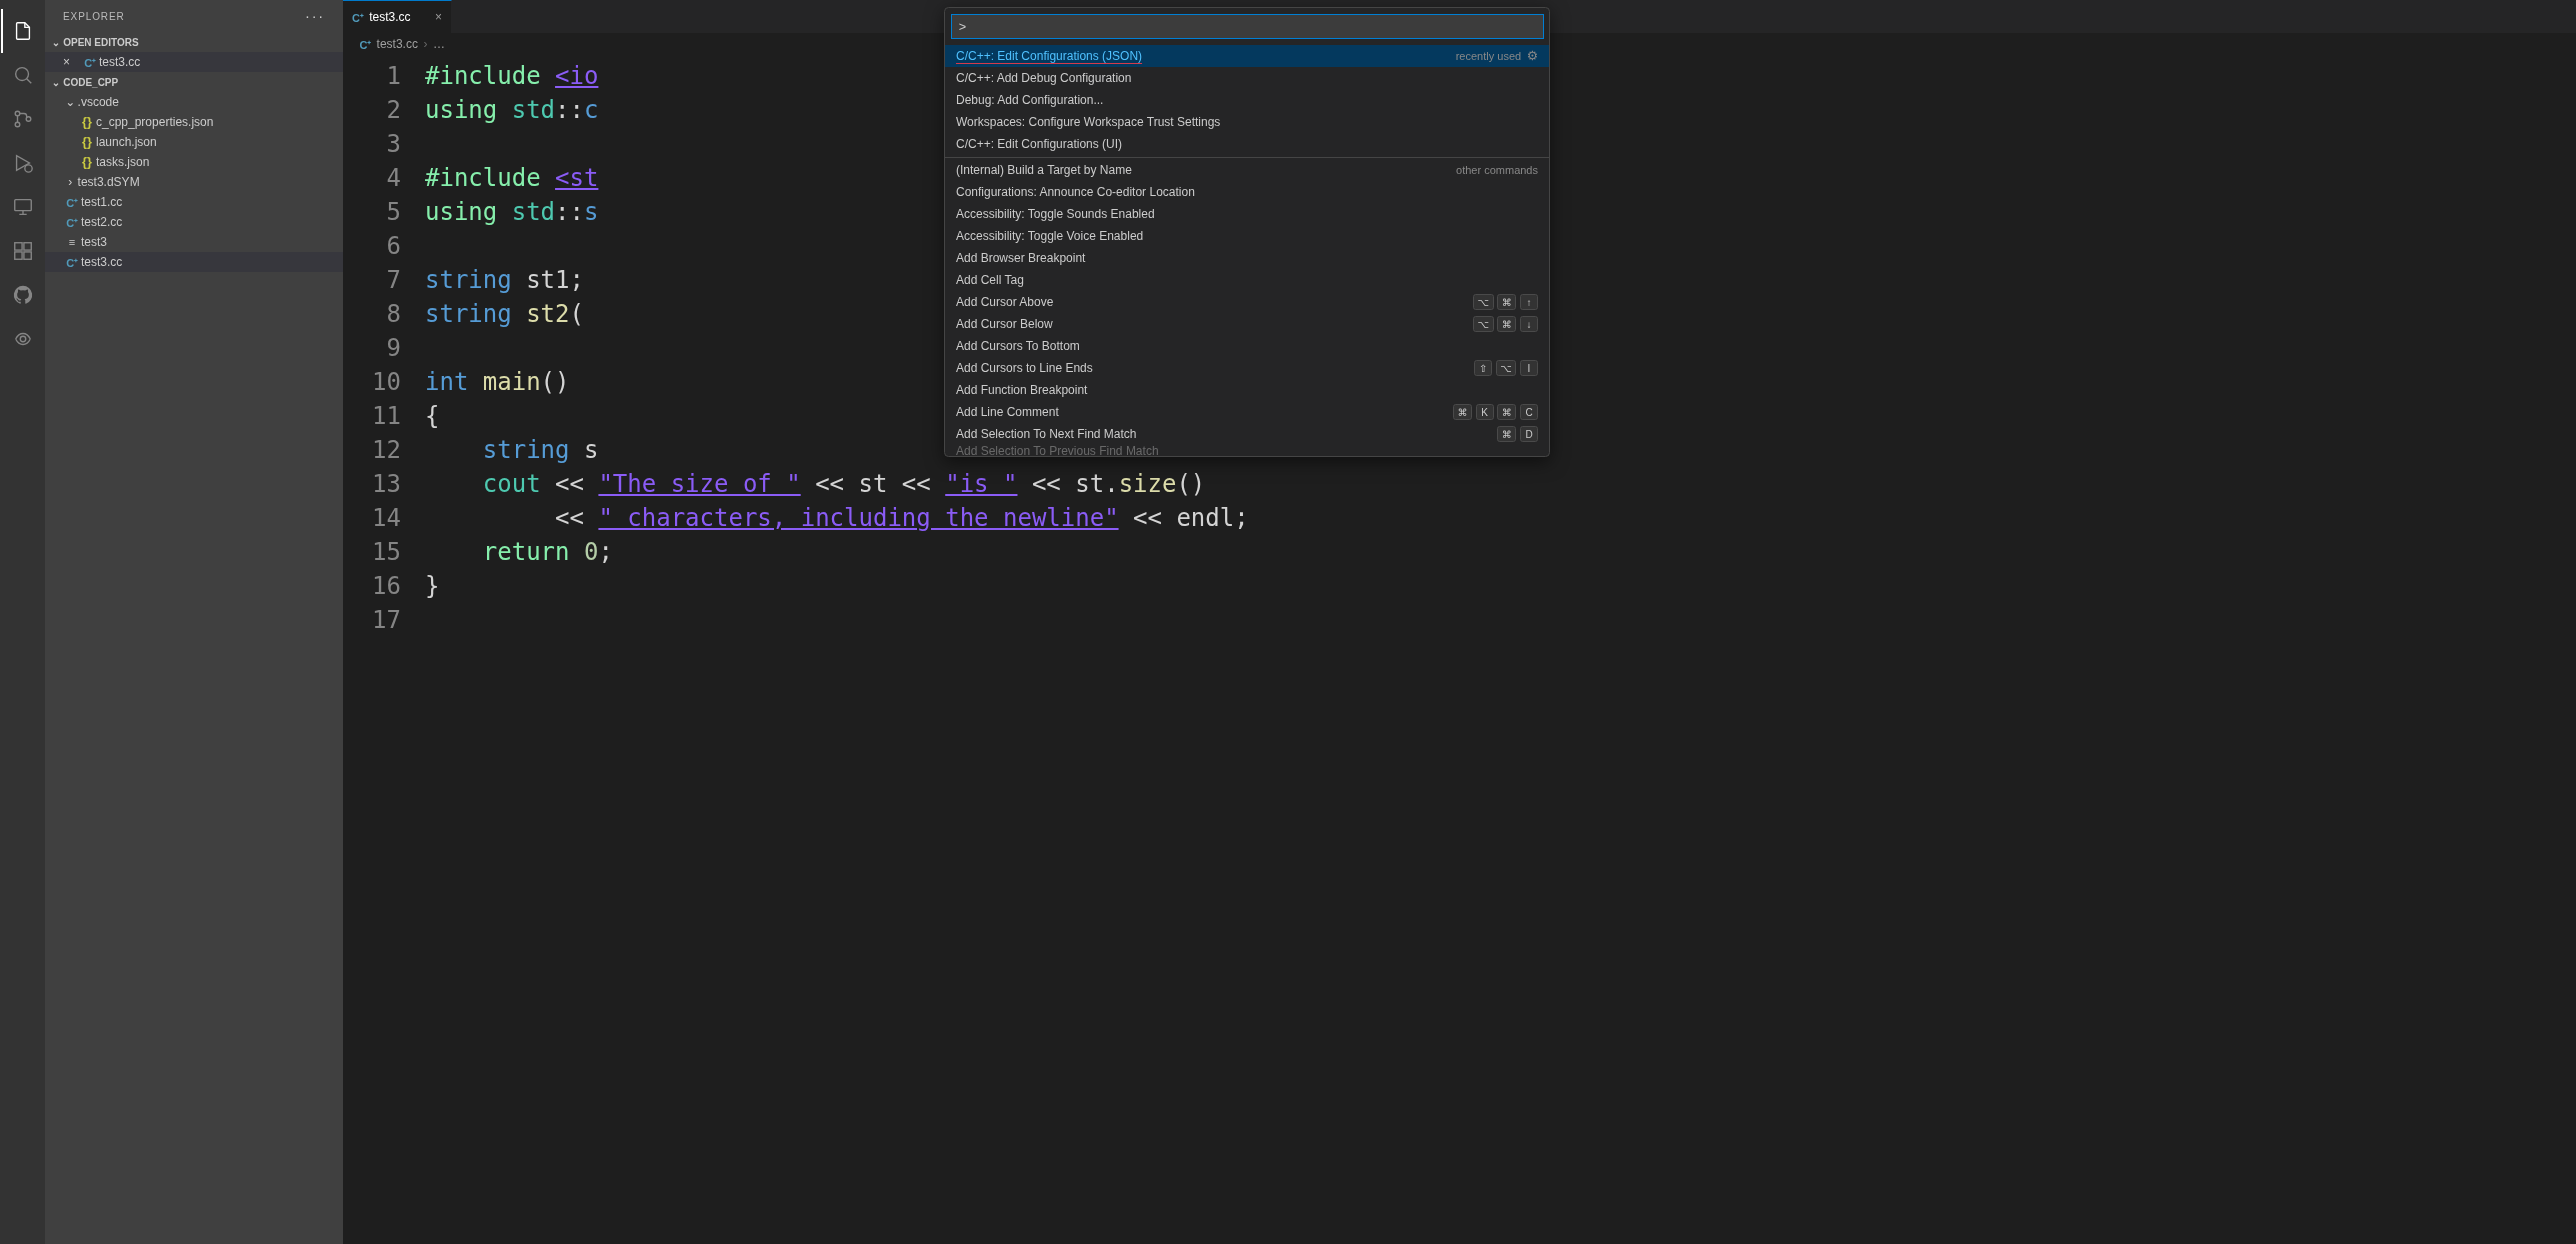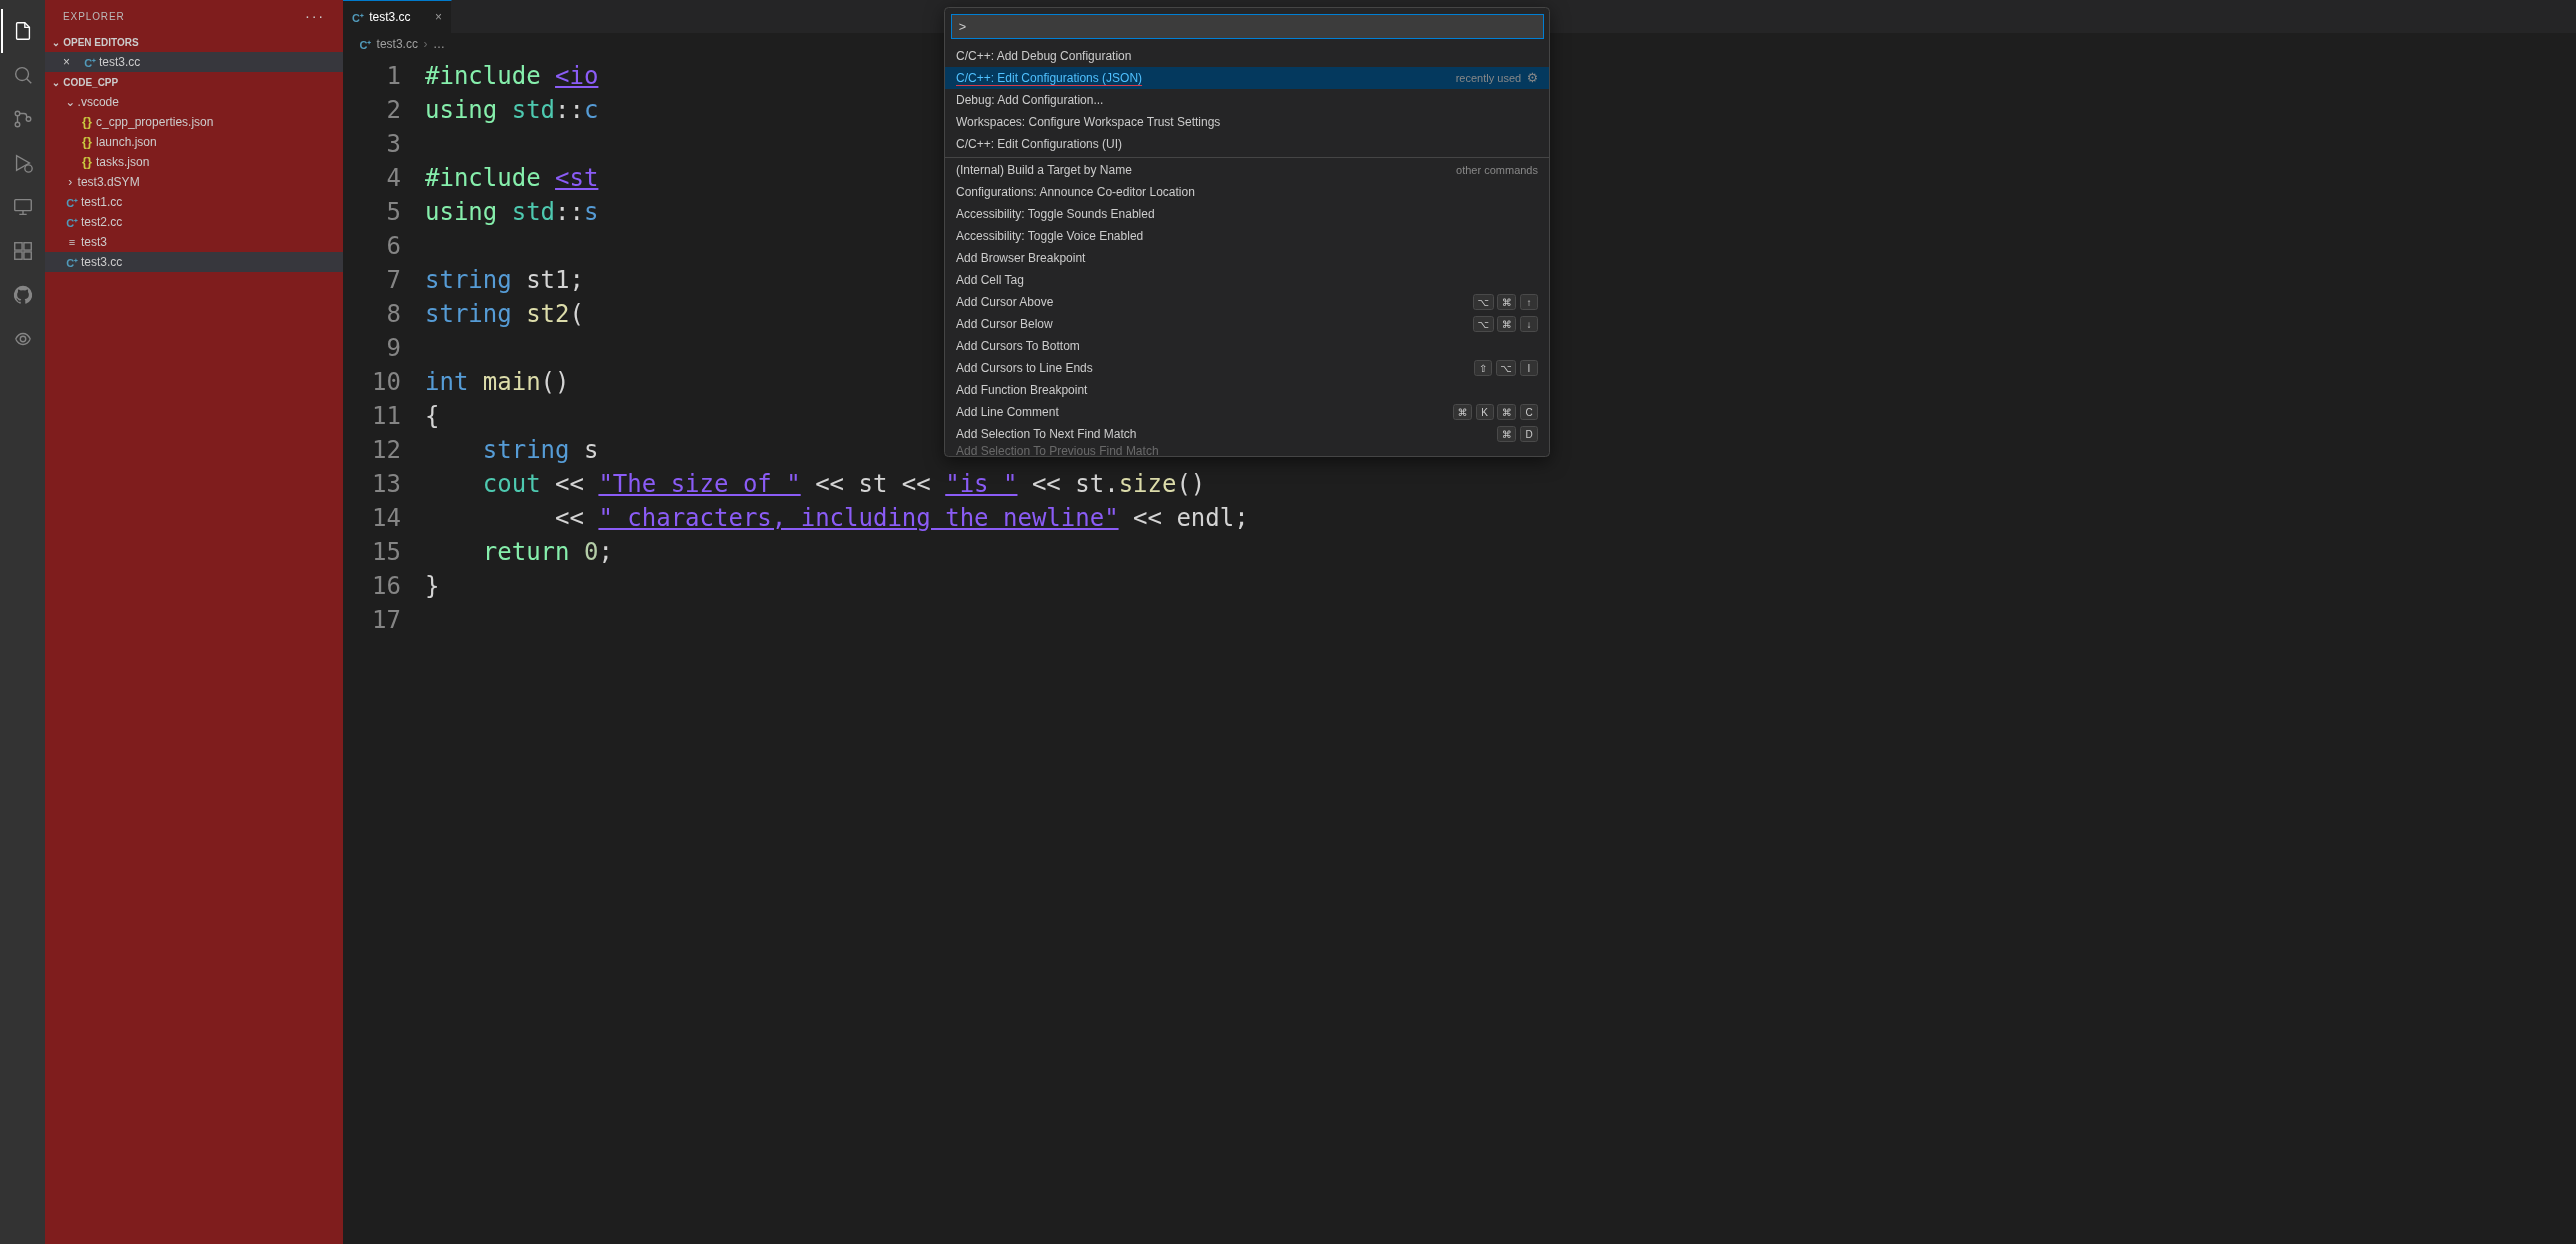--- a/index.html
+++ b/index.html
@@ -44,21 +44,21 @@
   top: 0;
   bottom: 0;
   width: 1.8px;
   background: #ffffff;
 }
 .activity-item svg { width: 22px; height: 22px; }
 
 
 .sidebar {
   width: 298px;
-  background: #7f1d1d;
+  background: #404040;
   display: flex;
   flex-direction: column;
 }
 .sidebar-header {
   height: 32px;
   display: flex;
   align-items: center;
   justify-content: space-between;
   padding: 0 18px 0 18px;
   color: #bbbbbb;
@@ -376,30 +376,30 @@
         <div>17</div>
       </div>
     <div class="code-lines" id="code-lines"><div><span class="tok-keyword">#include</span> <span class="tok-string">&lt;io</span></div><div><span class="tok-keyword">using</span> <span class="tok-ns">std</span><span class="tok-op">::</span><span class="tok-type">c</span></div><div>&nbsp;</div><div><span class="tok-keyword">#include</span> <span class="tok-string">&lt;st</span></div><div><span class="tok-keyword">using</span> <span class="tok-ns">std</span><span class="tok-op">::</span><span class="tok-type">s</span></div><div>&nbsp;</div><div><span class="tok-type">string</span> st1;</div><div><span class="tok-type">string</span> <span class="tok-func">st2</span>(</div><div>&nbsp;</div><div><span class="tok-type">int</span> <span class="tok-func">main</span>()</div><div>{</div><div>    <span class="tok-type">string</span> s</div><div>    <span class="tok-ns">cout</span> <span class="tok-op">&lt;&lt;</span> <span class="tok-string">"The size of "</span> <span class="tok-op">&lt;&lt;</span> st <span class="tok-op">&lt;&lt;</span> <span class="tok-string">"is "</span> <span class="tok-op">&lt;&lt;</span> st.<span class="tok-func">size</span>()</div><div>         <span class="tok-op">&lt;&lt;</span> <span class="tok-string">" characters, including the newline"</span> <span class="tok-op">&lt;&lt;</span> endl;</div><div>    <span class="tok-keyword">return</span> <span class="tok-num">0</span>;</div><div>}</div><div>&nbsp;</div></div>
   </div>
 
   <div class="command-palette">
     <div class="cp-input-wrap">
       <input class="cp-input" value="&gt;" style="">
     </div>
     <div class="cp-list" id="cp-list">
-        <div class="cp-item" style="">
-      <span class="cp-label">C/C++: Add Debug Configuration</span>
-
-    </div>
         <div class="cp-item selected" style="">
       <span class="cp-label">C/C++: Edit Configurations (JSON)</span>
       <span class="cp-hint">
             <span>recently used</span>
             <span class="gear">⚙</span>
           </span>
+    </div>
+        <div class="cp-item" style="">
+      <span class="cp-label">C/C++: Add Debug Configuration</span>
+
     </div>
         <div class="cp-item" style="">
       <span class="cp-label">Debug: Add Configuration...</span>
 
     </div>
         <div class="cp-item" style="">
       <span class="cp-label">Workspaces: Configure Workspace Trust Settings</span>
 
     </div>
         <div class="cp-item" style="">

